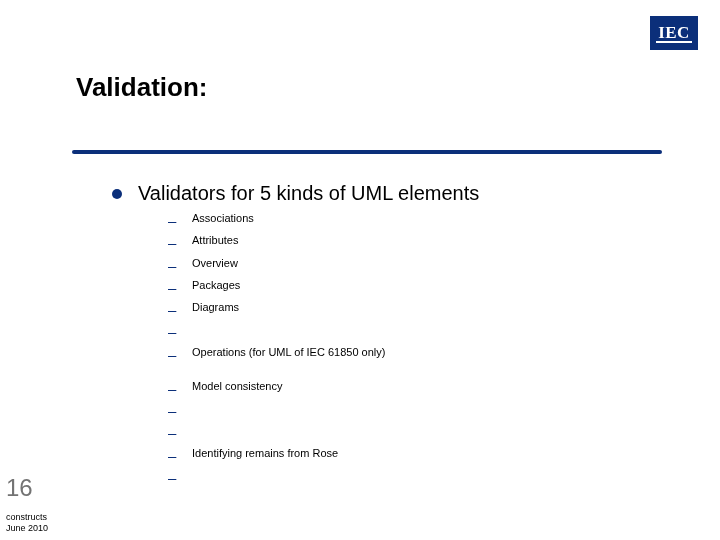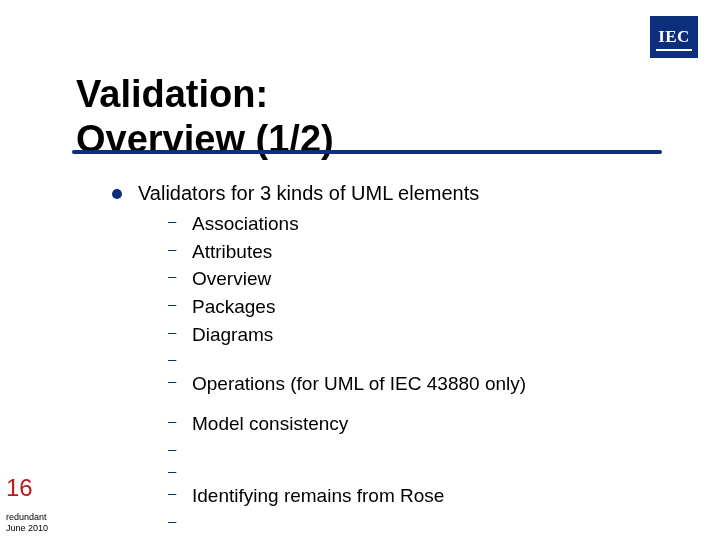--- a/index.html
+++ b/index.html
@@ -1,56 +1,55 @@
 <!DOCTYPE html>
 <html><head>
 <meta charset="utf-8">
 <style>
   * { margin: 0; padding: 0; box-sizing: border-box; }
   html, body { width: 720px; height: 540px; background: #fff; font-family: Arial, Helvetica, sans-serif; overflow: hidden; }
   .slide { position: relative; width: 720px; height: 540px; }
-  .logo { position: absolute; top: 16px; right: 22px; width: 48px; height: 42px; background: #0b2f7a; display: flex; align-items: center; justify-content: center; }
+  .logo { position: absolute; top: 16px; right: 22px; width: 48px; height: 34px; background: #0b2f7a; display: flex; align-items: center; justify-content: center; }
   .logo-text { color: #fff; font-weight: bold; font-size: 17px; letter-spacing: 0.5px; font-family: "Times New Roman", serif; }
   .logo-underline { position: absolute; bottom: 7px; left: 6px; right: 6px; height: 2px; background: #fff; }
   .title-block { position: absolute; top: 72px; left: 76px; }
-  .title-line { font-size: 38px; font-weight: bold; color: #000; line-height: 1.18; }
+  .title-line { font-size: 26px; font-weight: bold; color: #000; line-height: 1.18; }
   .title-rule { position: absolute; top: 150px; left: 72px; width: 590px; height: 4px; background: #0b2f7a; border-radius: 2px; }
   .content { position: absolute; top: 182px; left: 112px; right: 40px; }
   .l1 { display: flex; align-items: flex-start; margin-bottom: 6px; }
   .l1 .bullet { width: 10px; height: 10px; background: #0b2f7a; border-radius: 50%; margin-top: 7px; margin-right: 16px; flex-shrink: 0; }
   .l1 .text { font-size: 20px; color: #000; }
   .sublist { margin-left: 56px; margin-top: 4px; margin-bottom: 14px; }
   .l2 { display: flex; align-items: flex-start; margin-bottom: 2px; }
   .l2 .dash { color: #0b2f7a; font-size: 15px; margin-right: 14px; line-height: 1.35; flex-shrink: 0; width: 10px; }
-  .l2 .text { font-size: 19px; color: #000; line-height: 1.35; }
-  .page-num { position: absolute; bottom: 38px; left: 6px; font-size: 24px; color: #b91c1c; font-weight: normal; }
+  .l2 .text { font-size: 11px; color: #000; line-height: 1.35; }
+  .page-num { position: absolute; bottom: 38px; left: 6px; font-size: 24px; color: #737373; font-weight: normal; }
   .footer { position: absolute; bottom: 6px; left: 6px; font-size: 9px; color: #000; line-height: 1.2; }
 </style>
 </head>
 <body>
 
 <div class="slide">
 
   <div class="logo">
     <span class="logo-text">IEC</span>
     <div class="logo-underline"></div>
   </div>
 
   <div class="title-block">
     <div class="title-line">Validation:</div>
-    <div class="title-line">Overview (1/2)</div>
   </div>
 
   <div class="title-rule"></div>
 
   <div class="content">
 
     <div class="l1">
       <div class="bullet"></div>
-      <div class="text">Validators for 3 kinds of UML elements</div>
+      <div class="text">Validators for 5 kinds of UML elements</div>
     </div>
     <div class="sublist">
       <div class="l2">
           <span class="dash">–</span>
           <span class="text">Associations</span>
         </div>
       <div class="l2">
           <span class="dash">–</span>
           <span class="text">Attributes</span>
         </div>
@@ -64,21 +63,21 @@
         </div>
       <div class="l2">
           <span class="dash">–</span>
           <span class="text">Diagrams</span>
         </div>
       <div class="l2">
           <span class="dash">–</span>
         </div>
       <div class="l2">
           <span class="dash">–</span>
-          <span class="text">Operations (for UML of IEC 43880 only)</span>
+          <span class="text">Operations (for UML of IEC 61850 only)</span>
         </div>
     </div>
 
     <div class="sublist">
       <div class="l2">
           <span class="dash">–</span>
           <span class="text">Model consistency</span>
         </div>
       <div class="l2">
           <span class="dash">–</span>
@@ -93,17 +92,17 @@
       <div class="l2">
           <span class="dash">–</span>
         </div>
     </div>
 
   </div>
 
   <div class="page-num">16</div>
 
   <div class="footer">
-    <div>redundant</div>
+    <div>constructs</div>
     <div>June 2010</div>
   </div>
 
 </div>
 
 </body></html>

